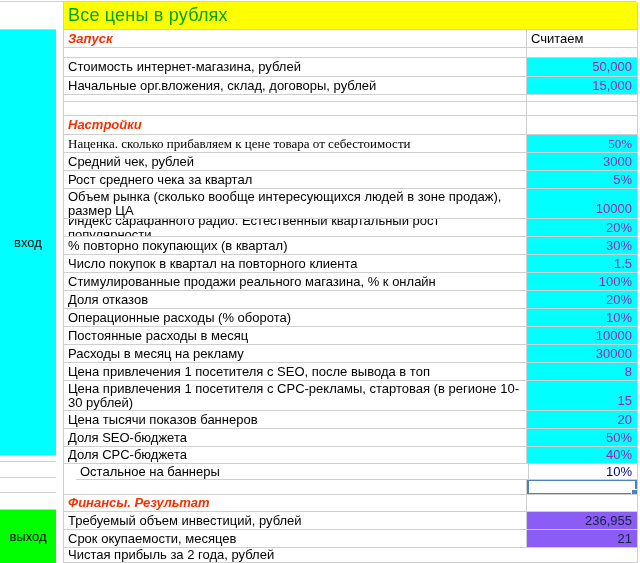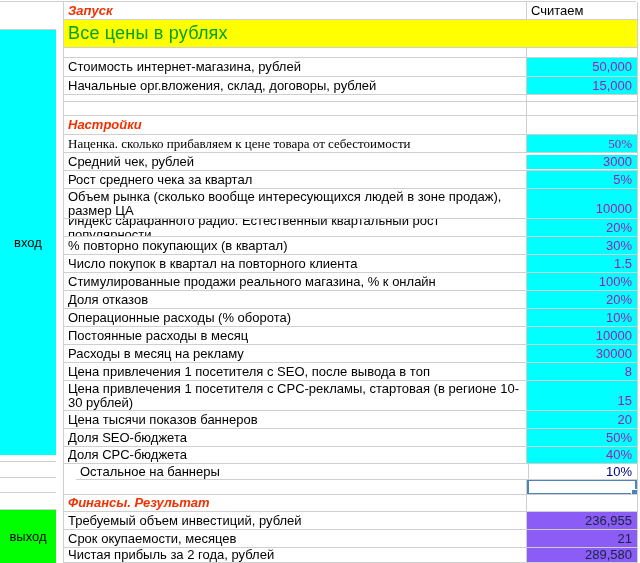--- a/index.html
+++ b/index.html
@@ -78,27 +78,27 @@
     <div class="rail-seg" style="height:7px"></div>
     <div class="rail-seg" style="height:16px"></div>
     <div class="rail-seg" style="height:15px"></div>
     <div class="rail-seg" style="height:17px"></div>
     <div class="rail-output">
       <span class="rail-label">выход</span>
     </div>
   </div>
 
   <div id="table">
+      <div class="row title" style="height: 28px;">
+        <div class="cell-title">Все цены в рублях</div>
+      </div>
       <div class="row header" style="height: 18px;">
         <div class="cell-label">Запуск</div>
         <div class="cell-value v-white">Считаем</div>
       </div>
-      <div class="row title" style="height: 28px;">
-        <div class="cell-title">Все цены в рублях</div>
-      </div>
       <div class="row empty" style="height: 10px;">
         <div class="cell-label"></div>
         <div class="cell-value v-white"></div>
       </div>
       <div class="row item" style="height: 19px;">
         <div class="cell-label">Стоимость интернет-магазина, рублей</div>
         <div class="cell-value v-cyan">50,000</div>
       </div>
       <div class="row item" style="height: 18px;">
         <div class="cell-label">Начальные орг.вложения, склад, договоры, рублей</div>
@@ -113,21 +113,21 @@
         <div class="cell-value v-white"></div>
       </div>
       <div class="row section" style="height: 19px;">
         <div class="cell-label">Настройки</div>
         <div class="cell-value v-white"></div>
       </div>
       <div class="row item" style="height: 18px; font-family: Liberation Serif, serif;">
         <div class="cell-label">Наценка. сколько прибавляем к цене товара от себестоимости</div>
         <div class="cell-value v-cyan">50%</div>
       </div>
-      <div class="row item" style="height: 18px; align-items: center;">
+      <div class="row item" style="height: 18px;">
         <div class="cell-label">Средний чек, рублей</div>
         <div class="cell-value v-cyan">3000</div>
       </div>
       <div class="row item" style="height: 18px;">
         <div class="cell-label">Рост среднего чека за квартал</div>
         <div class="cell-value v-cyan">5%</div>
       </div>
       <div class="row item multiline" style="height: 30px;">
         <div class="cell-label">Объем рынка (сколько вообще интересующихся людей в зоне продаж), размер ЦА</div>
         <div class="cell-value v-cyan">10000</div>
@@ -203,17 +203,16 @@
       <div class="row item" style="height: 18px;">
         <div class="cell-label">Требуемый объем инвестиций, рублей</div>
         <div class="cell-value v-green">236,955</div>
       </div>
       <div class="row item" style="height: 18px;">
         <div class="cell-label">Срок окупаемости, месяцев</div>
         <div class="cell-value v-green">21</div>
       </div>
       <div class="row item" style="height: 15px;">
         <div class="cell-label">Чистая прибыль за 2 года, рублей</div>
-        <div class="cell-value v-green">289,580</div>
       </div>
     </div>
 
 </div>
 
 </body></html>

